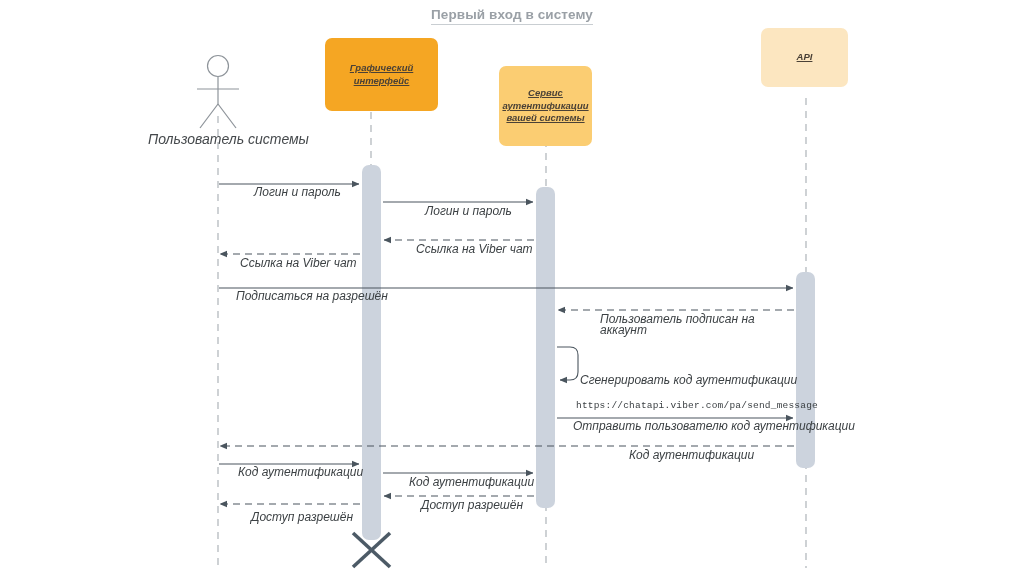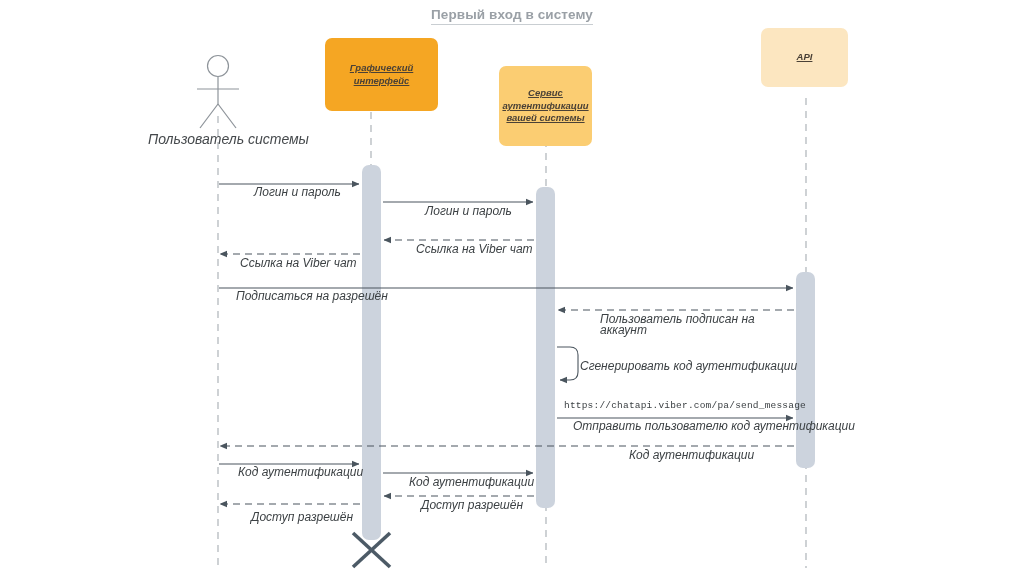--- a/index.html
+++ b/index.html
@@ -149,20 +149,20 @@
 
 <div class="actor-caption" style="left:148px; top:131px; width:140px;">Пользователь системы</div>
 
 <div class="msg-label" style="left:254px; top:187px;">Логин и пароль</div>
 <div class="msg-label" style="left:425px; top:206px;">Логин и пароль</div>
 <div class="msg-label" style="left:416px; top:244px;">Ссылка на Viber чат</div>
 <div class="msg-label" style="left:240px; top:258px;">Ссылка на Viber чат</div>
 <div class="msg-label" style="left:236px; top:291px;">Подписаться на разрешён</div>
 <div class="msg-label center" style="left:600px; top:314px; width:190px;">Пользователь подписан на</div>
 <div class="msg-label center" style="left:600px; top:325px; width:190px;">аккаунт</div>
-<div class="msg-label" style="left:580px; top:361px;">Сгенерировать код аутентификации</div>
-<div class="msg-label mono" style="left:564px; top:400px;">https://chatapi.viber.com/pa/send_message</div>
+<div class="msg-label" style="left:580px; top:375px;">Сгенерировать код аутентификации</div>
+<div class="msg-label mono" style="left:576px; top:400px;">https://chatapi.viber.com/pa/send_message</div>
 <div class="msg-label" style="left:573px; top:421px;">Отправить пользователю код аутентификации</div>
 <div class="msg-label" style="left:629px; top:450px;">Код аутентификации</div>
 <div class="msg-label" style="left:238px; top:467px;">Код аутентификации</div>
 <div class="msg-label" style="left:409px; top:477px;">Код аутентификации</div>
 <div class="msg-label" style="left:421px; top:500px;">Доступ разрешён</div>
 <div class="msg-label" style="left:251px; top:512px;">Доступ разрешён</div>
 
 </body></html>

